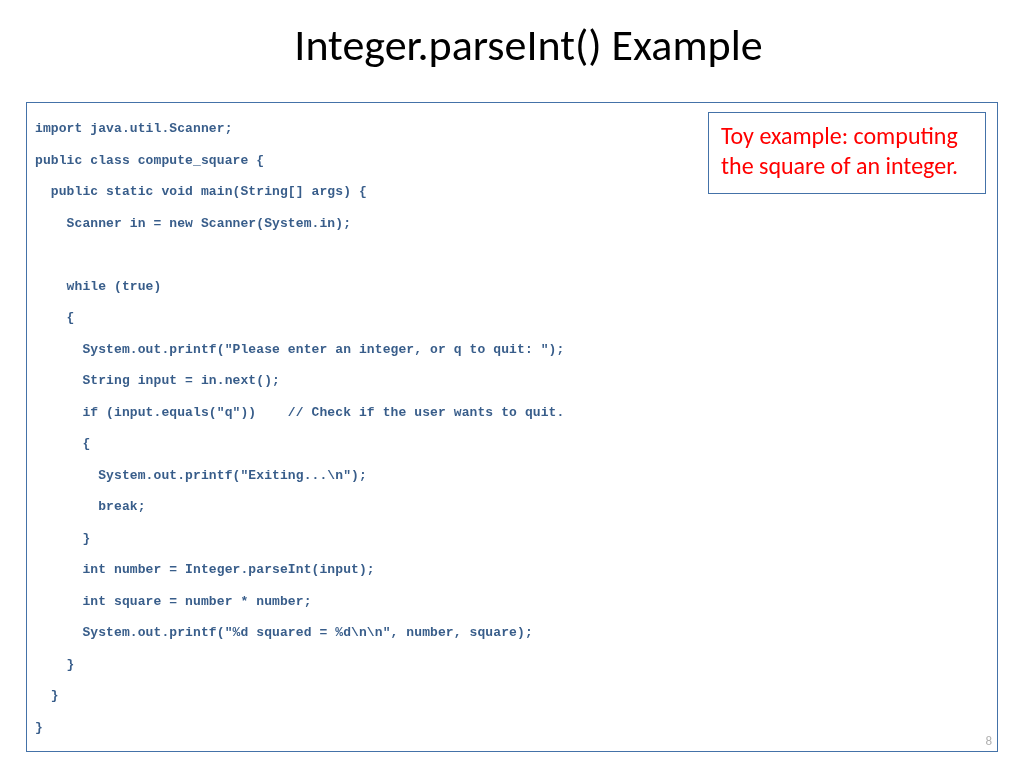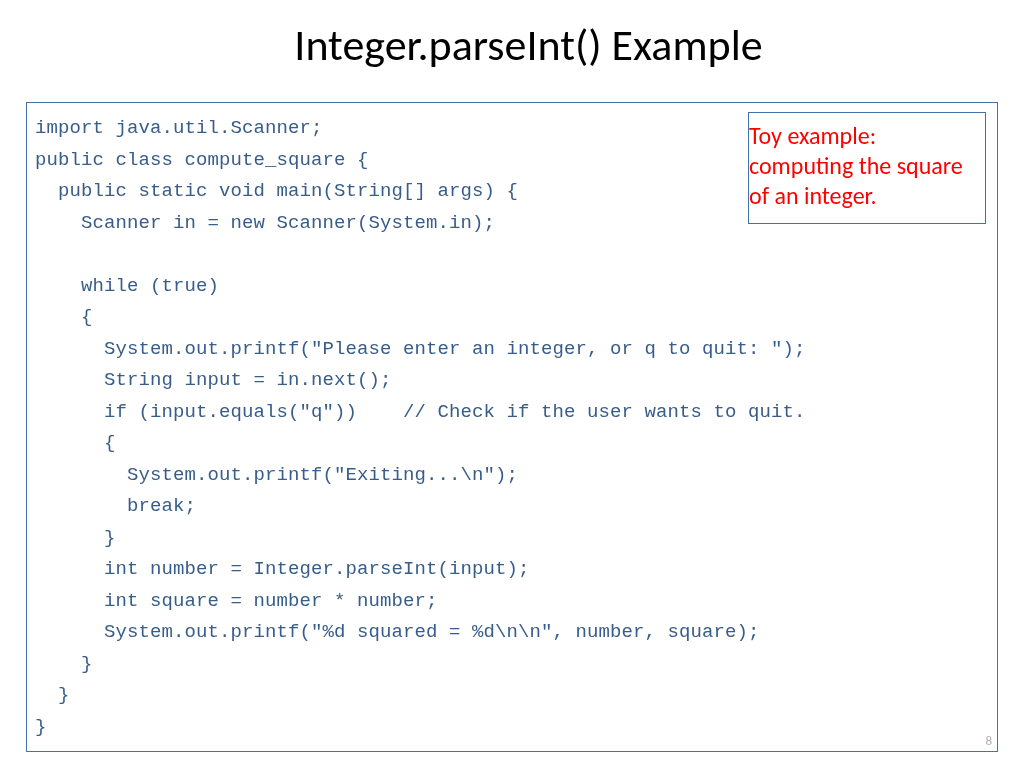--- a/index.html
+++ b/index.html
@@ -26,36 +26,36 @@
     left: 26px;
     top: 102px;
     right: 26px;
     bottom: 16px;
     border: 1px solid #4472a8;
     box-sizing: border-box;
     padding: 10px 8px 8px 8px;
   }
   .code {
     font-family: "Courier New", Courier, monospace;
-    font-weight: normal;
-    font-size: 19px;
+    font-weight: bold;
+    font-size: 13px;
     line-height: 31.5px;
     color: #385d8a;
     white-space: pre;
     letter-spacing: 0.1px;
   }
   .annotation {
     position: absolute;
     right: 38px;
     top: 112px;
-    width: 238px;
+    width: 278px;
     border: 1px solid #4472a8;
     background: #ffffff;
     box-sizing: border-box;
-    padding: 8px 12px 12px 0;
+    padding: 8px 12px 12px 12px;
   }
   .annotation-text {
     color: #ff0000;
     font-size: 24px;
     line-height: 30px;
   }
   .page-num {
     position: absolute;
     right: 32px;
     bottom: 20px;

